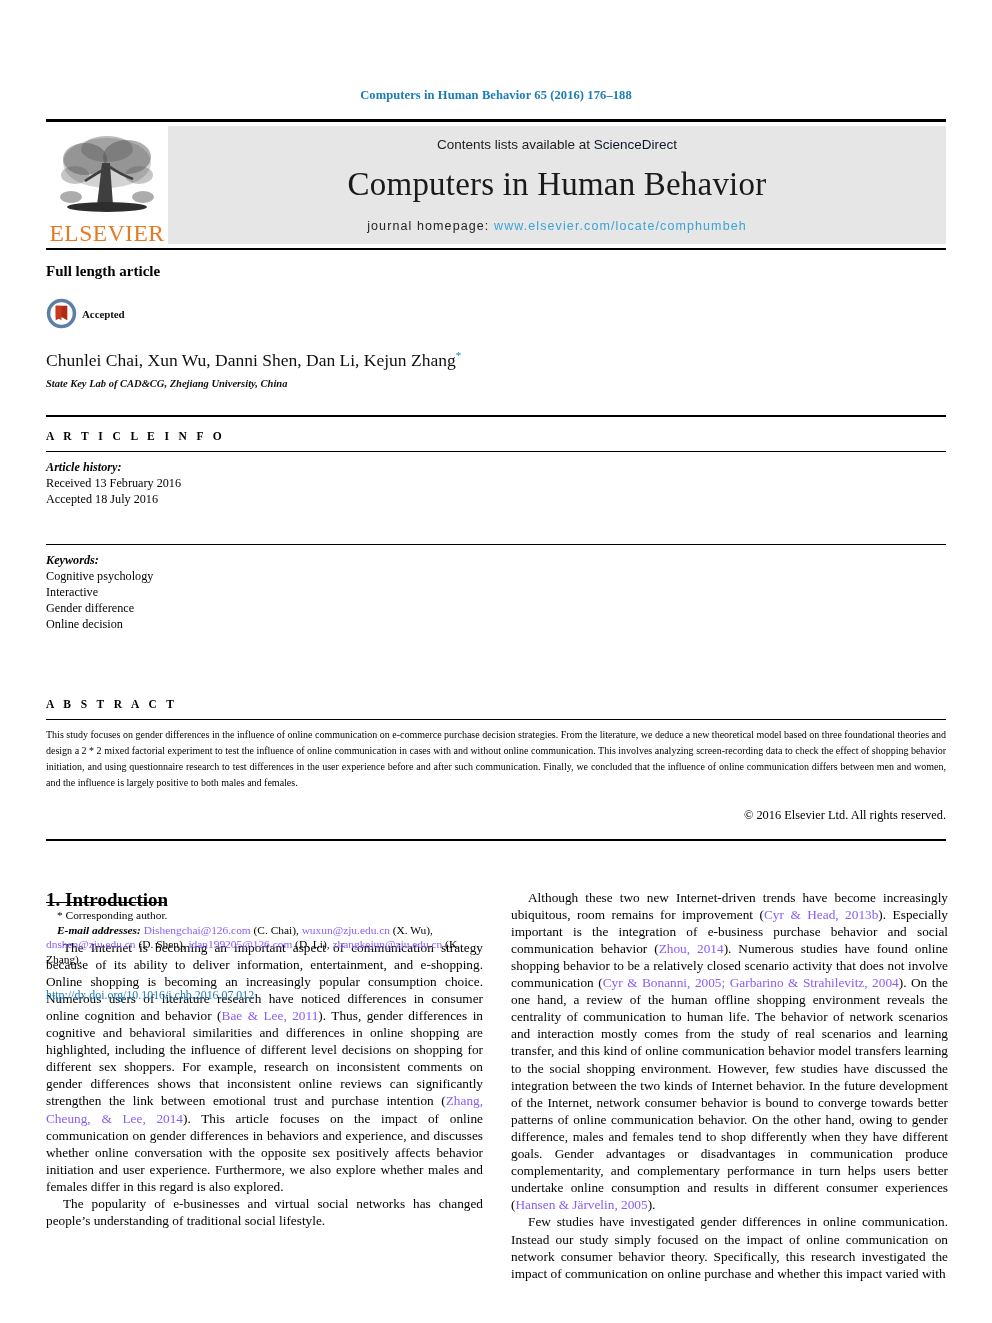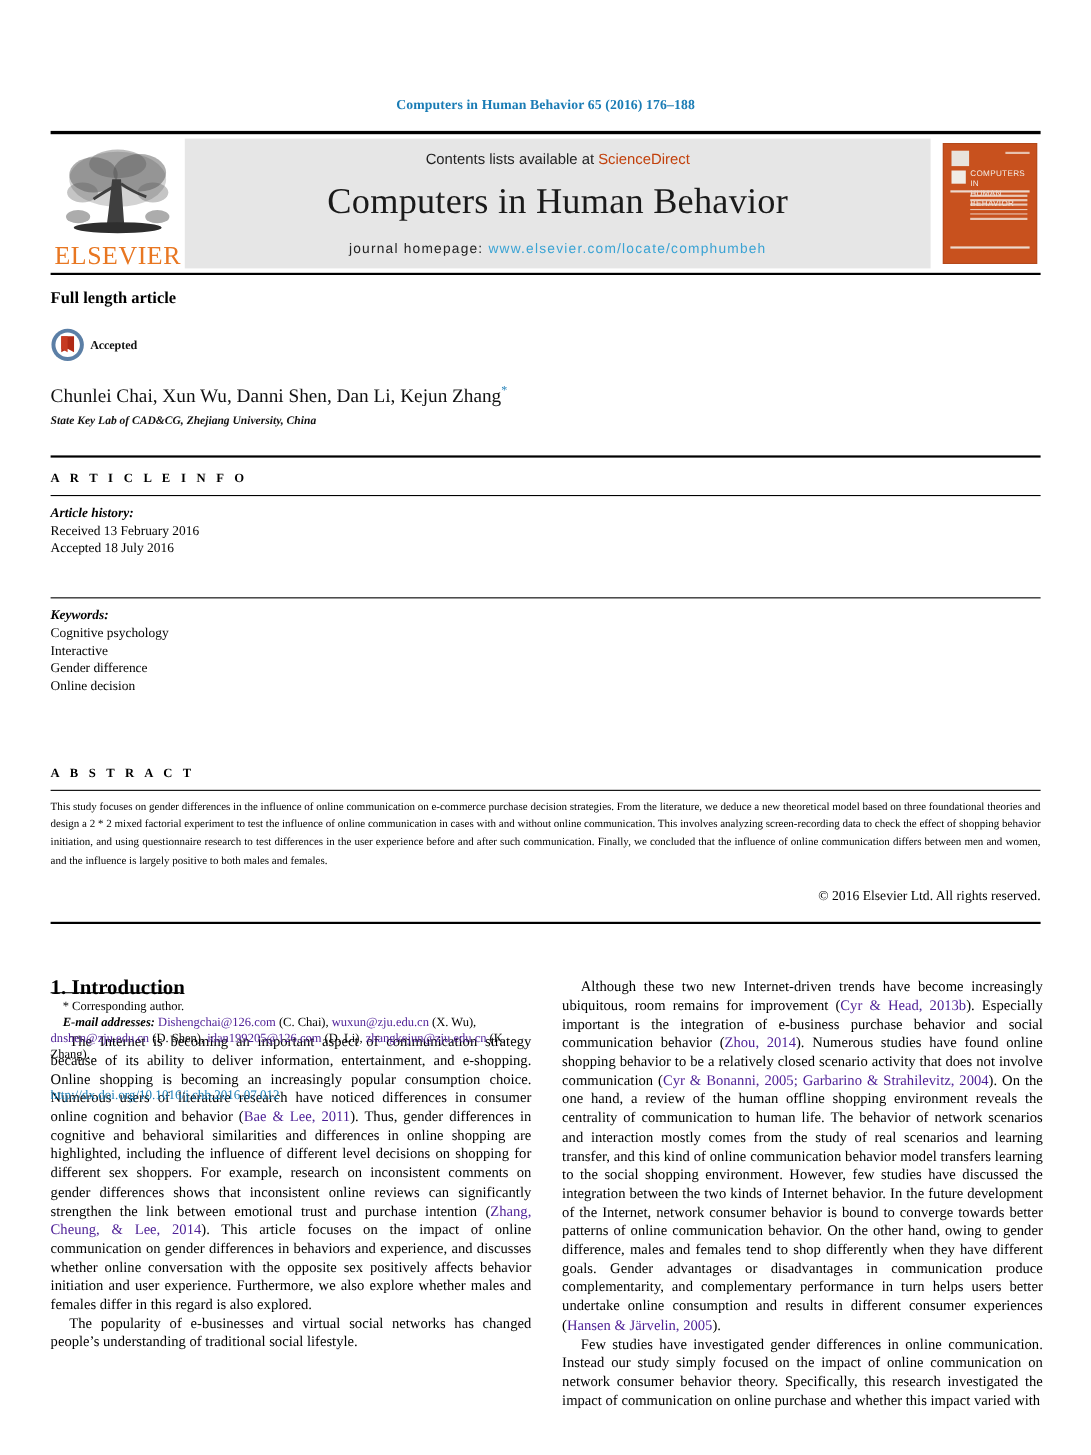--- a/index.html
+++ b/index.html
@@ -72,21 +72,21 @@
     margin: 4px 0 4px 0;
     position: relative;
   }
   .contents-line {
     font-size: 13.5px;
     font-family: "Liberation Sans", sans-serif;
     color: #222;
     margin-bottom: 14px;
   }
   .contents-line .sd {
-    color: #c2410c;
+    color: #0f172a;
   }
   .journal-title {
     font-family: "Liberation Serif", serif;
     font-size: 33px;
     color: #1a1a1a;
     letter-spacing: .2px;
     margin-bottom: 16px;
   }
   .homepage-line {
     font-family: "Liberation Sans", sans-serif;
@@ -266,21 +266,21 @@
     font-family: "Liberation Serif", serif;
     font-size: 13.3px;
     line-height: 17.1px;
     text-align: justify;
     margin: 0;
     text-indent: 17px;
     hyphens: manual;
   }
   .para + .para { margin-top: 0px; }
   a.ref, .ref {
-    color: #4c1d95;
+    color: #8b5cf6;
     text-decoration: none;
   }
 
   
   .footnote-block {
     position: absolute;
     left: 46px;
     bottom: 58px;
     width: 437px;
   }
@@ -344,41 +344,20 @@
     <div class="masthead-center">
       <div class="contents-line">
         <span>Contents lists available at </span><span class="sd">ScienceDirect</span>
       </div>
       <div class="journal-title">Computers in Human Behavior</div>
       <div class="homepage-line">
         <span>journal homepage: </span><span class="url">www.elsevier.com/locate/comphumbeh</span>
       </div>
     </div>
 
-    <div class="cover-thumb">
-      <div class="cover-img">
-        <div class="cv-topbox"></div>
-        <div class="cv-topbox2"></div>
-        <div class="cv-tiny"></div>
-        <div class="cv-title">
-          <span>COMPUTERS IN</span><br>
-          <span>HUMAN BEHAVIOR</span>
-        </div>
-        <div class="cv-rule" style="top:42px"></div>
-        <div class="cv-lines">
-          <i></i>
-            <i></i>
-            <i></i>
-            <i></i>
-            <i></i>
-            <i></i>
-        </div>
-        <div class="cv-rule" style="top:93px"></div>
-      </div>
-    </div>
   </div>
   <div class="rule-medium"></div>
 
   <div class="art-type">Full length article</div>
 
   <div class="title-row">
     <div class="crossmark">
       <svg width="31" height="31" viewBox="0 0 32 32">
         <circle cx="16" cy="16" r="15.2" fill="#5b7fa6"></circle>
         <circle cx="16" cy="16" r="11.5" fill="#ffffff"></circle>

